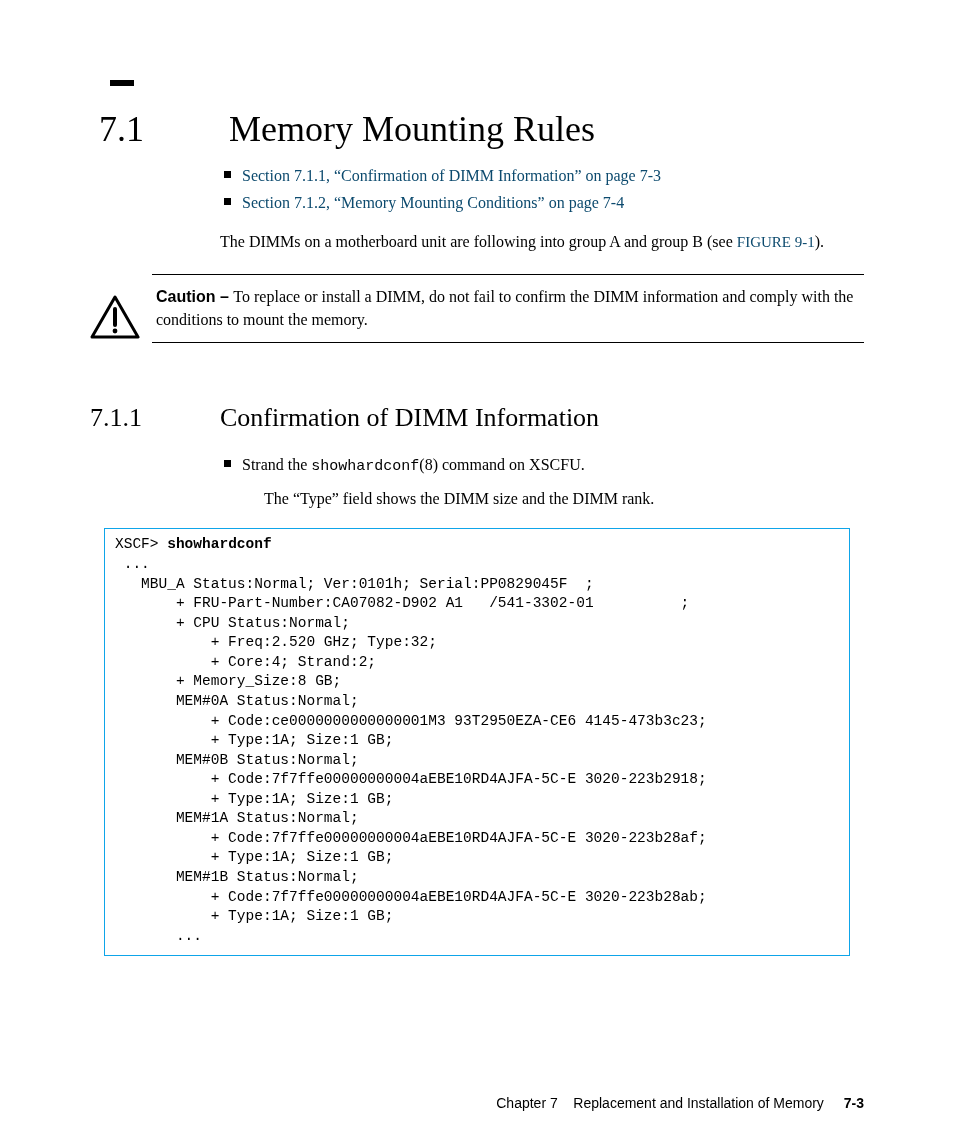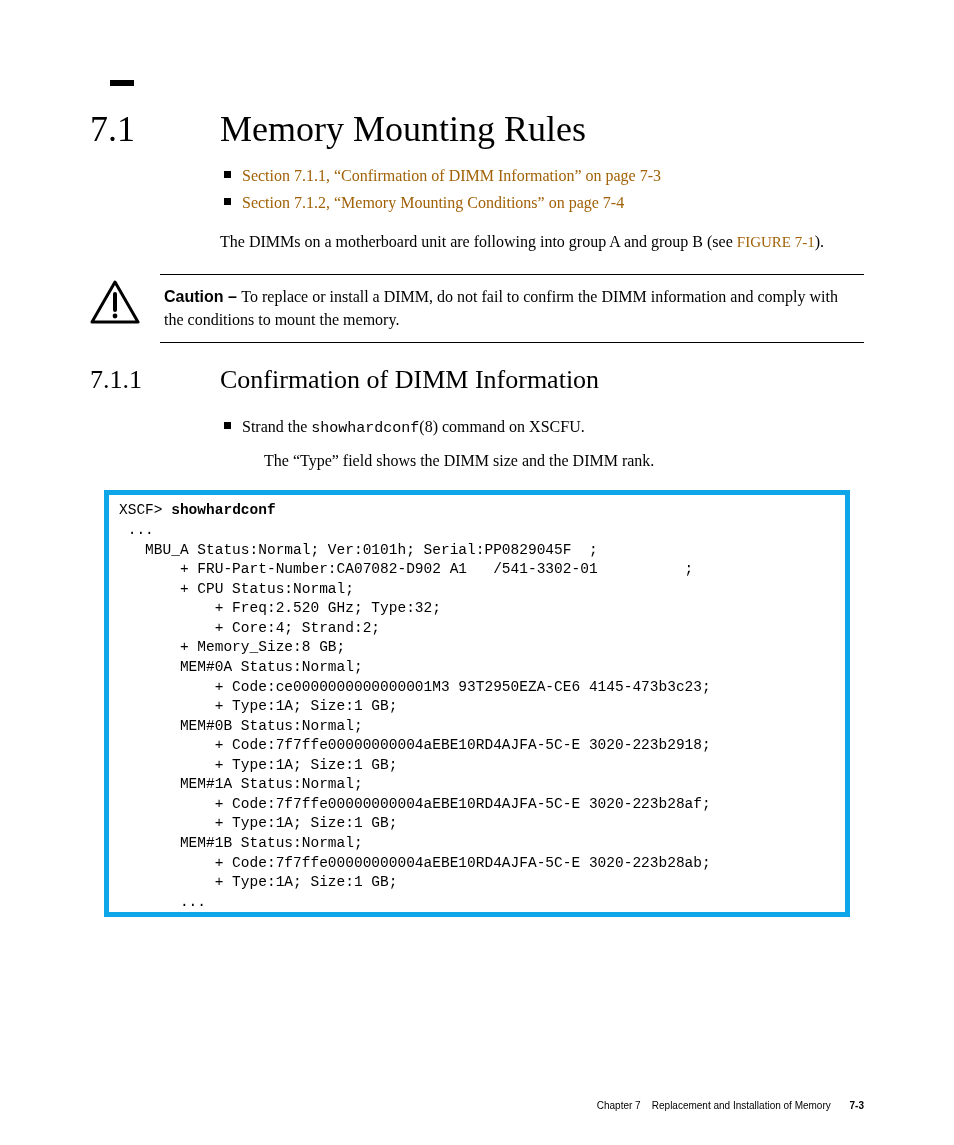--- a/index.html
+++ b/index.html
@@ -20,37 +20,38 @@
     width: 24px;
     height: 6px;
     background: #000;
     margin-left: 20px;
     margin-bottom: 22px;
   }
   .sec-row {
     display: flex;
     align-items: flex-start;
     margin-bottom: 14px;
+    margin-left: 9px;
   }
   .sec-num {
     width: 130px;
     min-width: 130px;
     font-size: 36px;
     font-weight: 400;
     font-family: Georgia, serif;
   }
   .sec-title {
     font-size: 36px;
     font-weight: 400;
     font-family: Georgia, serif;
   }
   .subsec-row {
     display: flex;
     align-items: flex-start;
-    margin-top: 22px;
+    margin-top: 60px;
     margin-bottom: 20px;
   }
   .subsec-num {
     width: 130px;
     min-width: 130px;
     font-size: 26px;
     font-weight: 400;
   }
   .subsec-title {
     font-size: 26px;
@@ -80,31 +81,31 @@
     left: 4px;
     top: 7px;
     width: 7px;
     height: 7px;
     background: #000;
   }
   ul.plain-list li::before {
     background: #000;
   }
   .link {
-    color: #a16207;
+    color: #0c4a6e;
   }
   .smallcaps {
     font-variant: small-caps;
     font-size: 15px;
   }
   .caution-row {
     display: flex;
-    align-items: flex-start;
+    align-items: flex-end;
     margin-top: 20px;
-    gap: 20px;
+    gap: 12px;
   }
   .caution-icon {
     width: 50px;
     flex: 0 0 50px;
     margin-top: 6px;
   }
   .caution-box {
     flex: 1;
     border-top: 1.5px solid #000;
     border-bottom: 1.5px solid #000;
@@ -117,38 +118,38 @@
     font-weight: bold;
   }
   .mono {
     font-family: "Courier New", Courier, monospace;
     font-size: 15px;
   }
   .sub-para {
     margin: 10px 0 10px 22px;
   }
   .code-block {
-    border: 5px solid #0ea5e9;
+    border: 1px solid #0ea5e9;
     margin: 18px 14px 0 14px;
-    padding: 6px 10px 0 10px;
+    padding: 6px 10px 9px 10px;
     font-family: "Courier New", Courier, monospace;
     font-size: 14.5px;
     line-height: 1.35;
     white-space: pre;
     overflow: hidden;
   }
   .code-block .bold {
     font-weight: bold;
   }
   .footer {
     position: absolute;
     bottom: 34px;
     right: 90px;
     font-family: Helvetica, Arial, sans-serif;
-    font-size: 10px;
+    font-size: 14px;
   }
   .footer .chapnum {
     font-weight: 400;
   }
   .footer .pagenum {
     font-weight: bold;
     margin-left: 16px;
   }
 </style>
 </head>
@@ -163,21 +164,21 @@
   </div>
 
   <div class="body-block">
 
     <ul class="link-list">
       <li><span class="link">Section 7.1.1, “Confirmation of DIMM Information” on page 7-3</span></li>
       <li><span class="link">Section 7.1.2, “Memory Mounting Conditions” on page 7-4</span></li>
     </ul>
 
     <div class="para">
-      <span>The DIMMs on a motherboard unit are following into group A and group B (see </span><span class="link smallcaps">FIGURE 7-1</span><span>).</span>
+      <span>The DIMMs on a motherboard unit are following into group A and group B (see </span><span class="link smallcaps">FIGURE 9-1</span><span>).</span>
     </div>
   </div>
 
   <div class="caution-row">
     <div class="caution-icon">
       <svg viewBox="0 0 50 44" width="50" height="44">
         <polygon points="25,2 48,42 2,42" fill="none" stroke="#000" stroke-width="3" stroke-linejoin="round"></polygon>
         <line x1="25" y1="14" x2="25" y2="30" stroke="#000" stroke-width="4" stroke-linecap="round"></line>
         <circle cx="25" cy="36" r="2.4" fill="#000"></circle>
       </svg>

